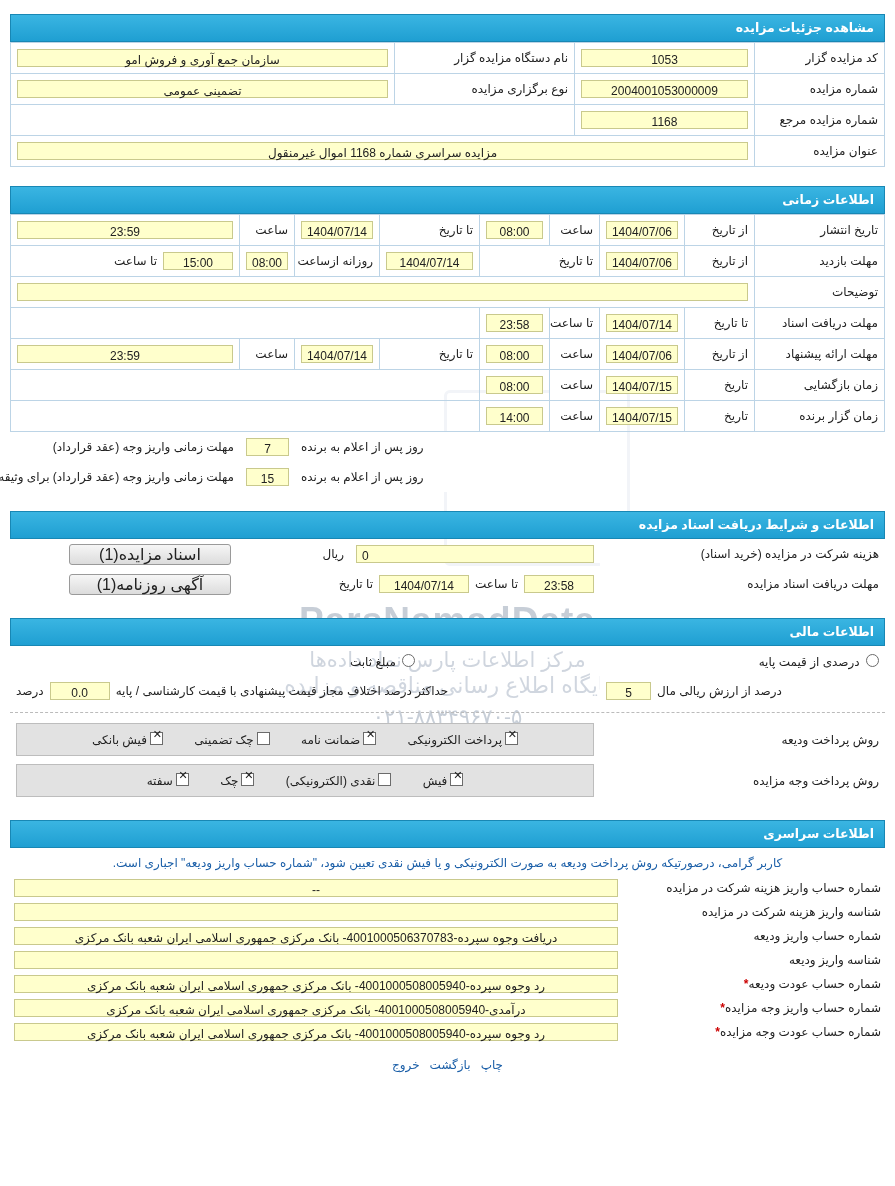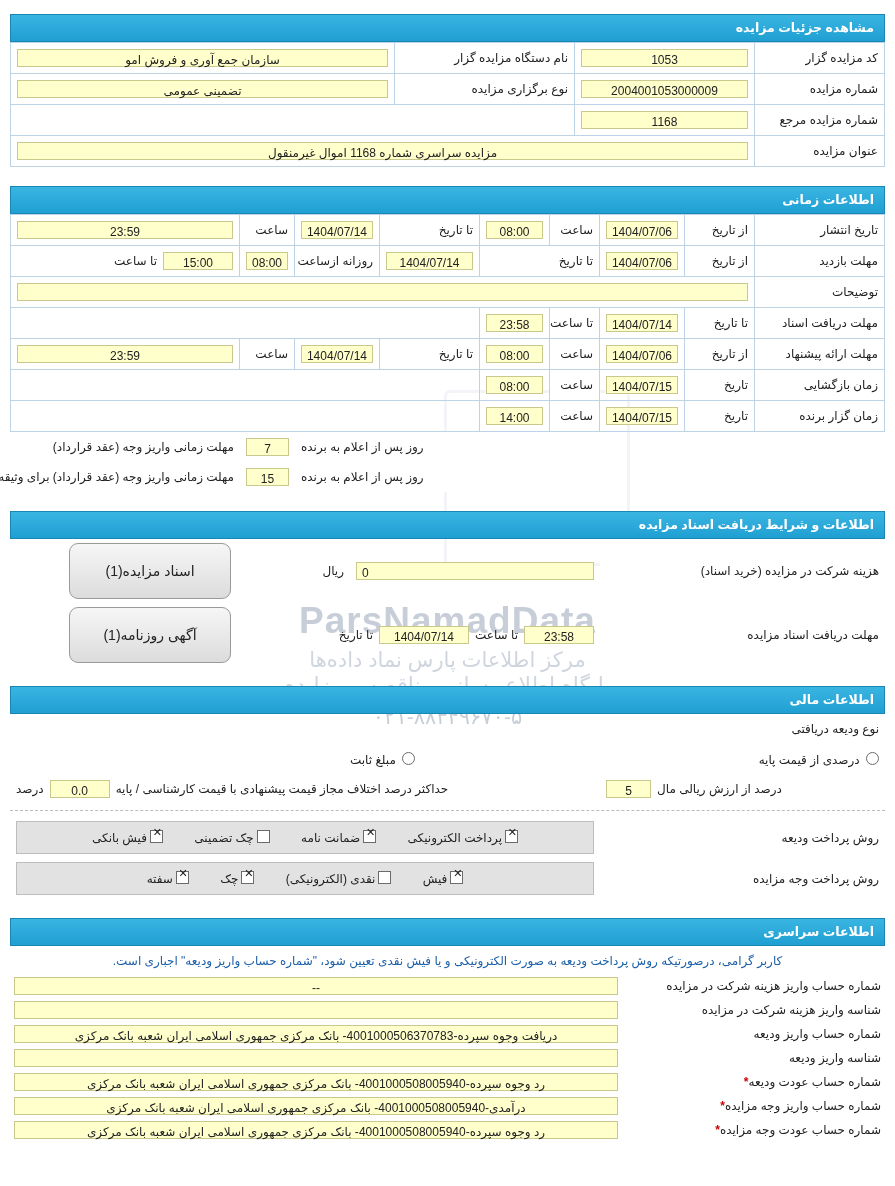--- a/index.html
+++ b/index.html
@@ -111,23 +111,23 @@
     gap:6px;
     justify-content:flex-start;
   }
   .inline .lblx{white-space:nowrap;font-size:12px;}
   .w70{width:70px;flex:0 0 70px;}
   .w90{width:90px;flex:0 0 90px;}
   .btn{
     background:#e8e8e8;
     background:linear-gradient(#f6f6f6,#dcdcdc);
     border:1px solid #9a9a9a;
-    border-radius:9px;
-    padding:19px 10px;
-    font-size:14px;
+    border-radius:3px;
+    padding:0 10px;
+    font-size:16px;
     text-align:center;
     display:inline-block;
     min-width:140px;
     color:#222;
     cursor:pointer;
   }
   .chk{
     display:inline-block;
     width:11px;height:11px;
     border:1px solid #6b6b6b;
@@ -438,24 +438,20 @@
     </tbody>
       </table>
 
     <div class="section-head mt4">اطلاعات مالی</div>
     <table class="grid">
       <colgroup>
           <col style="width:285px">
           <col style="width:auto">
         </colgroup>
       <tbody>
-          <tr>
-        <td class="lbl" style="border:none">نوع ودیعه دریافتی</td>
-        <td style="border:none"></td>
-      </tr>
       <tr>
         <td class="lbl" style="border:none">
           <span class="radio"></span>
           <span>درصدی از قیمت پایه</span>
         </td>
         <td style="border:none;text-align:left;padding-left:340px">
           <span class="radio"></span>
           <span>مبلغ ثابت</span>
         </td>
       </tr>
@@ -553,15 +549,22 @@
       </tr>
       <tr>
         <td class="acct-lbl"><span>شماره حساب عودت وجه مزایده</span><span class="req">*</span></td>
         <td>
               <span class="fld right">رد وجوه سپرده-4001000508005940- بانک مرکزی جمهوری اسلامی ایران شعبه بانک مرکزی</span>
             </td>
       </tr>
     </tbody>
       </table>
 
+    <div class="footer">
+      <a>چاپ</a>
+      <span>&nbsp;</span>
+      <a>بازگشت</a>
+      <span>&nbsp;</span>
+      <a>خروج</a>
+    </div>
 
   </div>
 </div>
 
 </body></html>

